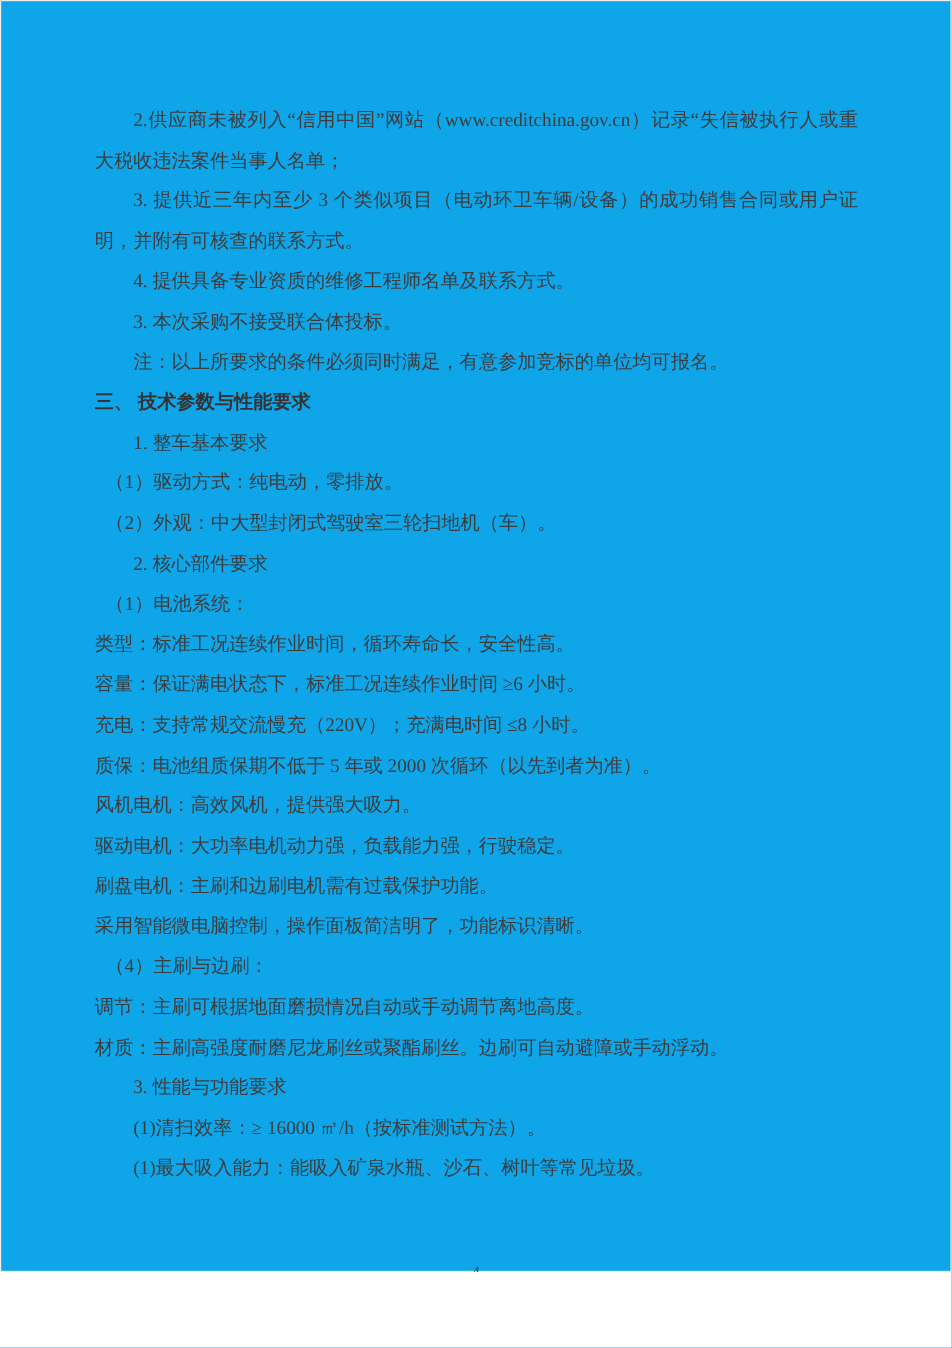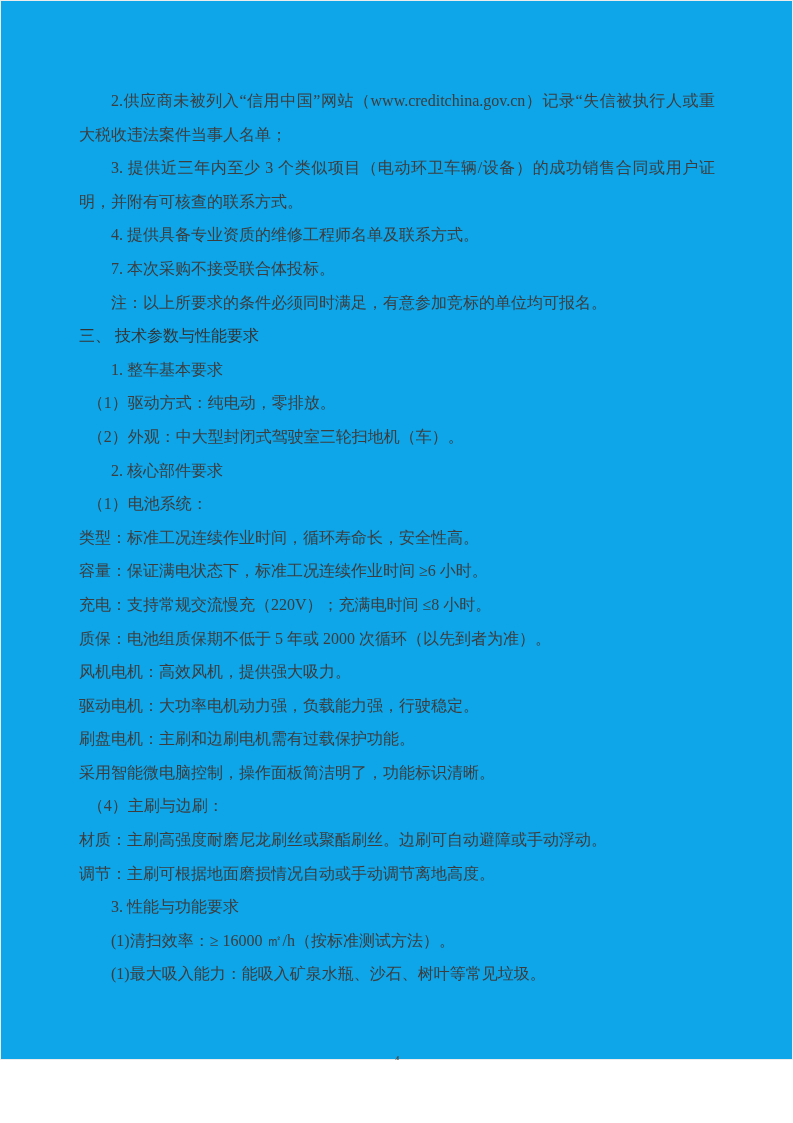--- a/index.html
+++ b/index.html
@@ -28,21 +28,21 @@
   }
   .content p {
     margin: 0;
     padding: 0;
     text-align: justify;
   }
   .indent-2 { text-indent: 2em; }
   .indent-paren { text-indent: 0.55em; }
   .flush { text-indent: 0; }
   .heading {
-    font-weight: normal;
+    font-weight: bold;
     color: #333333;
     text-indent: 0;
   }
   .page-number {
     position: absolute;
     top: 1052px;
     left: 0;
     right: 0;
     text-align: center;
     font-size: 14px;
@@ -52,41 +52,41 @@
 </style>
 </head>
 <body>
 
 <div class="page">
   <div class="content">
 
     <p class="indent-2">2.供应商未被列入“信用中国”网站（www.creditchina.gov.cn）记录“失信被执行人或重大税收违法案件当事人名单；</p>
     <p class="indent-2">3. 提供近三年内至少 3 个类似项目（电动环卫车辆/设备）的成功销售合同或用户证明，并附有可核查的联系方式。</p>
     <p class="indent-2">4. 提供具备专业资质的维修工程师名单及联系方式。</p>
-    <p class="indent-2">7. 本次采购不接受联合体投标。</p>
+    <p class="indent-2">3. 本次采购不接受联合体投标。</p>
     <p class="indent-2">注：以上所要求的条件必须同时满足，有意参加竞标的单位均可报名。</p>
 
     <p class="heading">三、 技术参数与性能要求</p>
 
     <p class="indent-2">1. 整车基本要求</p>
     <p class="indent-paren">（1）驱动方式：纯电动，零排放。</p>
     <p class="indent-paren">（2）外观：中大型封闭式驾驶室三轮扫地机（车）。</p>
     <p class="indent-2">2. 核心部件要求</p>
     <p class="indent-paren">（1）电池系统：</p>
     <p class="flush">类型：标准工况连续作业时间，循环寿命长，安全性高。</p>
     <p class="flush">容量：保证满电状态下，标准工况连续作业时间 ≥6 小时。</p>
     <p class="flush">充电：支持常规交流慢充（220V）；充满电时间 ≤8 小时。</p>
     <p class="flush">质保：电池组质保期不低于 5 年或 2000 次循环（以先到者为准）。</p>
     <p class="flush">风机电机：高效风机，提供强大吸力。</p>
     <p class="flush">驱动电机：大功率电机动力强，负载能力强，行驶稳定。</p>
     <p class="flush">刷盘电机：主刷和边刷电机需有过载保护功能。</p>
     <p class="flush">采用智能微电脑控制，操作面板简洁明了，功能标识清晰。</p>
     <p class="indent-paren">（4）主刷与边刷：</p>
+    <p class="flush">调节：主刷可根据地面磨损情况自动或手动调节离地高度。</p>
     <p class="flush">材质：主刷高强度耐磨尼龙刷丝或聚酯刷丝。边刷可自动避障或手动浮动。</p>
-    <p class="flush">调节：主刷可根据地面磨损情况自动或手动调节离地高度。</p>
     <p class="indent-2">3. 性能与功能要求</p>
     <p class="indent-2">(1)清扫效率：≥  16000 ㎡/h（按标准测试方法）。</p>
     <p class="indent-2">(1)最大吸入能力：能吸入矿泉水瓶、沙石、树叶等常见垃圾。</p>
 
   </div>
 
   <div class="page-number">4</div>
 </div>
 
 </body></html>

